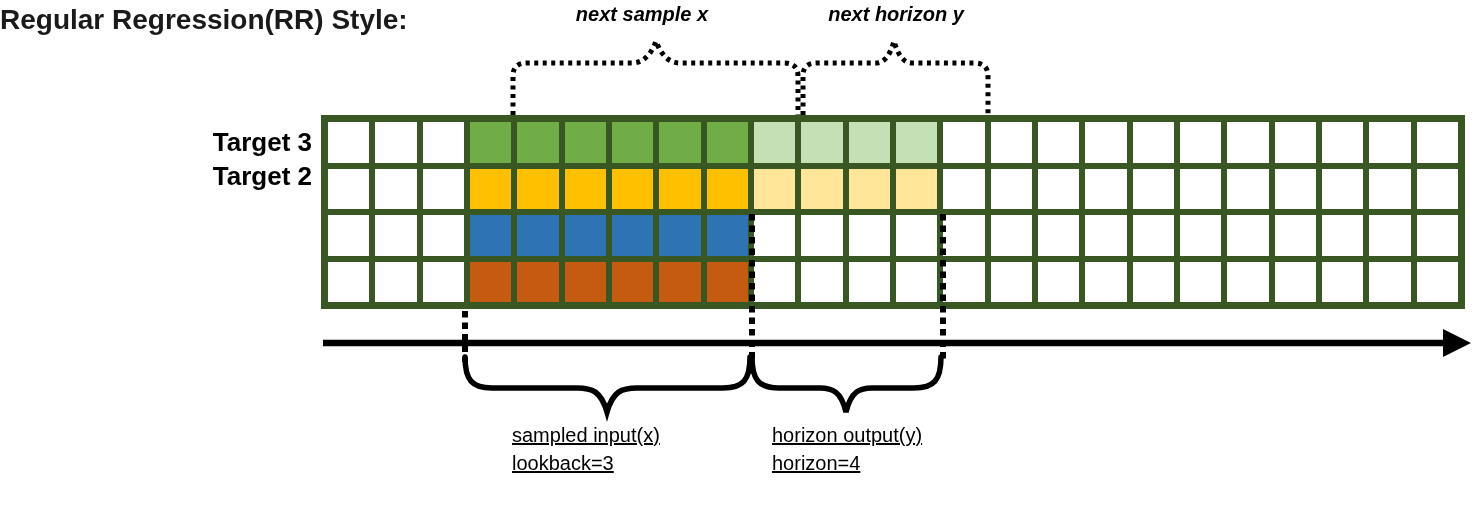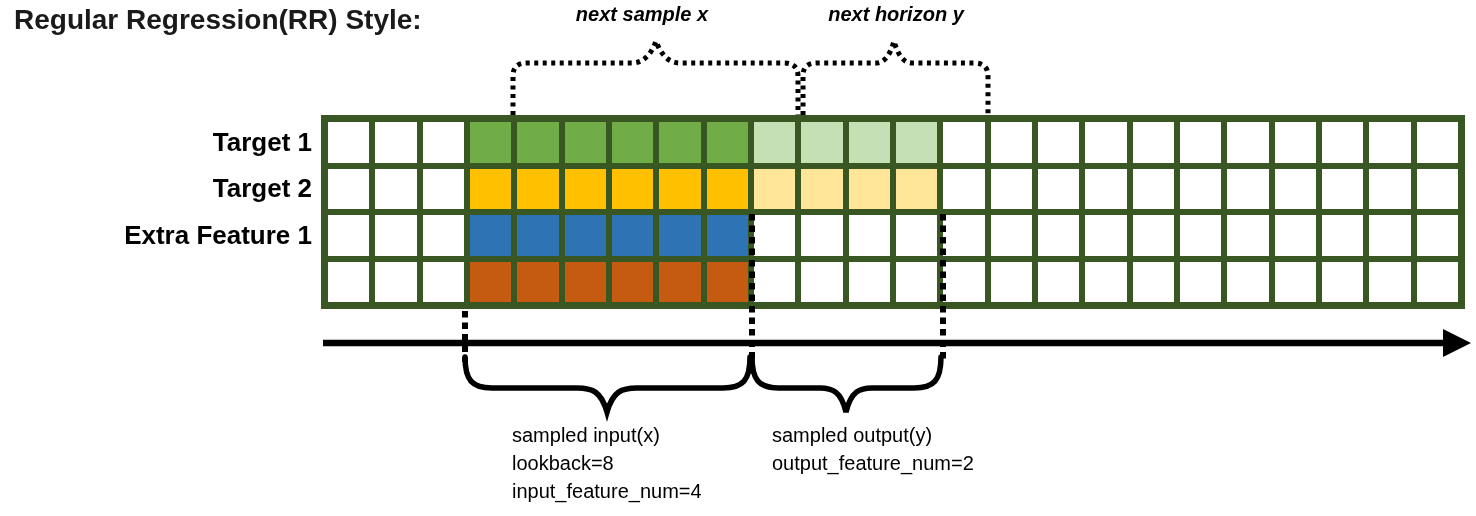--- a/index.html
+++ b/index.html
@@ -7,21 +7,21 @@
     position: relative;
     width: 1476px;
     height: 516px;
     background: #ffffff;
     font-family: "Liberation Sans", sans-serif;
     color: #000000;
     overflow: hidden;
   }
   .title {
     position: absolute;
-    left: 14px; top: 4px;
+    left: 0; top: 4px;
     font-size: 28px;
     font-weight: bold;
     color: #1a1a1a;
     white-space: nowrap;
   }
   .ann {
     position: absolute;
     top: 3px;
     transform: translateX(-50%);
     font-size: 20px;
@@ -72,37 +72,37 @@
     width: 1476px; height: 516px;
     z-index: 2;
     pointer-events: none;
   }
   .caption {
     position: absolute;
     top: 421px;
     font-size: 20px;
     line-height: 28px;
     white-space: nowrap;
+    text-decoration: underline;
   }
   .caption-input  { left: 512px; }
   .caption-output { left: 772px; }
 </style>
 </head>
 <body>
 
 <div class="canvas">
 
   <div class="title">Regular Regression(RR) Style:</div>
 
   <div class="ann ann-x">next sample x</div>
   <div class="ann ann-y">next horizon y</div>
 
-  <div class="row-label" style="top:126px">Target 1</div>
-  <div class="row-label" style="top:172px">Target 2</div>
-  <div class="row-label" style="top:219px">Extra Feature 1</div>
+  <div class="row-label" style="top:126px">Target 3</div>
+  <div class="row-label" style="top:160px">Target 2</div>
 
 
   <div class="grid" style="background: rgb(56, 87, 35);">
       <div class="cell" style="background: rgb(255, 255, 255);"></div>
       <div class="cell" style="background: rgb(255, 255, 255);"></div>
       <div class="cell" style="background: rgb(255, 255, 255);"></div>
       <div class="cell" style="background: rgb(112, 173, 71);"></div>
       <div class="cell" style="background: rgb(112, 173, 71);"></div>
       <div class="cell" style="background: rgb(112, 173, 71);"></div>
       <div class="cell" style="background: rgb(112, 173, 71);"></div>
@@ -210,22 +210,21 @@
     <line x1="323" y1="343" x2="1446" y2="343" stroke="#000000" stroke-width="6.5"></line>
     <polygon points="1443,329 1443,357 1471,343" fill="#000000"></polygon>
 
     <path d="M 465 357 C 465 380 472 388 492 388 L 577 388 C 592 388 601 391 607 412 C 613 391 622 388 637 388 L 723 388 C 743 388 750 380 750 357" fill="none" stroke="#000000" stroke-width="5.5" stroke-linecap="round"></path>
 
     <path d="M 752 357 C 752 380 759 388 779 388 L 820 388 C 832 388 841 391 846 412 C 851 391 860 388 872 388 L 914 388 C 934 388 941 380 941 357" fill="none" stroke="#000000" stroke-width="5.5" stroke-linecap="round"></path>
   </svg>
 
   <div class="caption caption-input">
     <div>sampled input(x)</div>
-    <div>lookback=8</div>
-    <div>input_feature_num=4</div>
+    <div>lookback=3</div>
   </div>
 
   <div class="caption caption-output">
-    <div>sampled output(y)</div>
-    <div>output_feature_num=2</div>
+    <div>horizon output(y)</div>
+    <div>horizon=4</div>
   </div>
 
 </div>
 
 </body></html>

